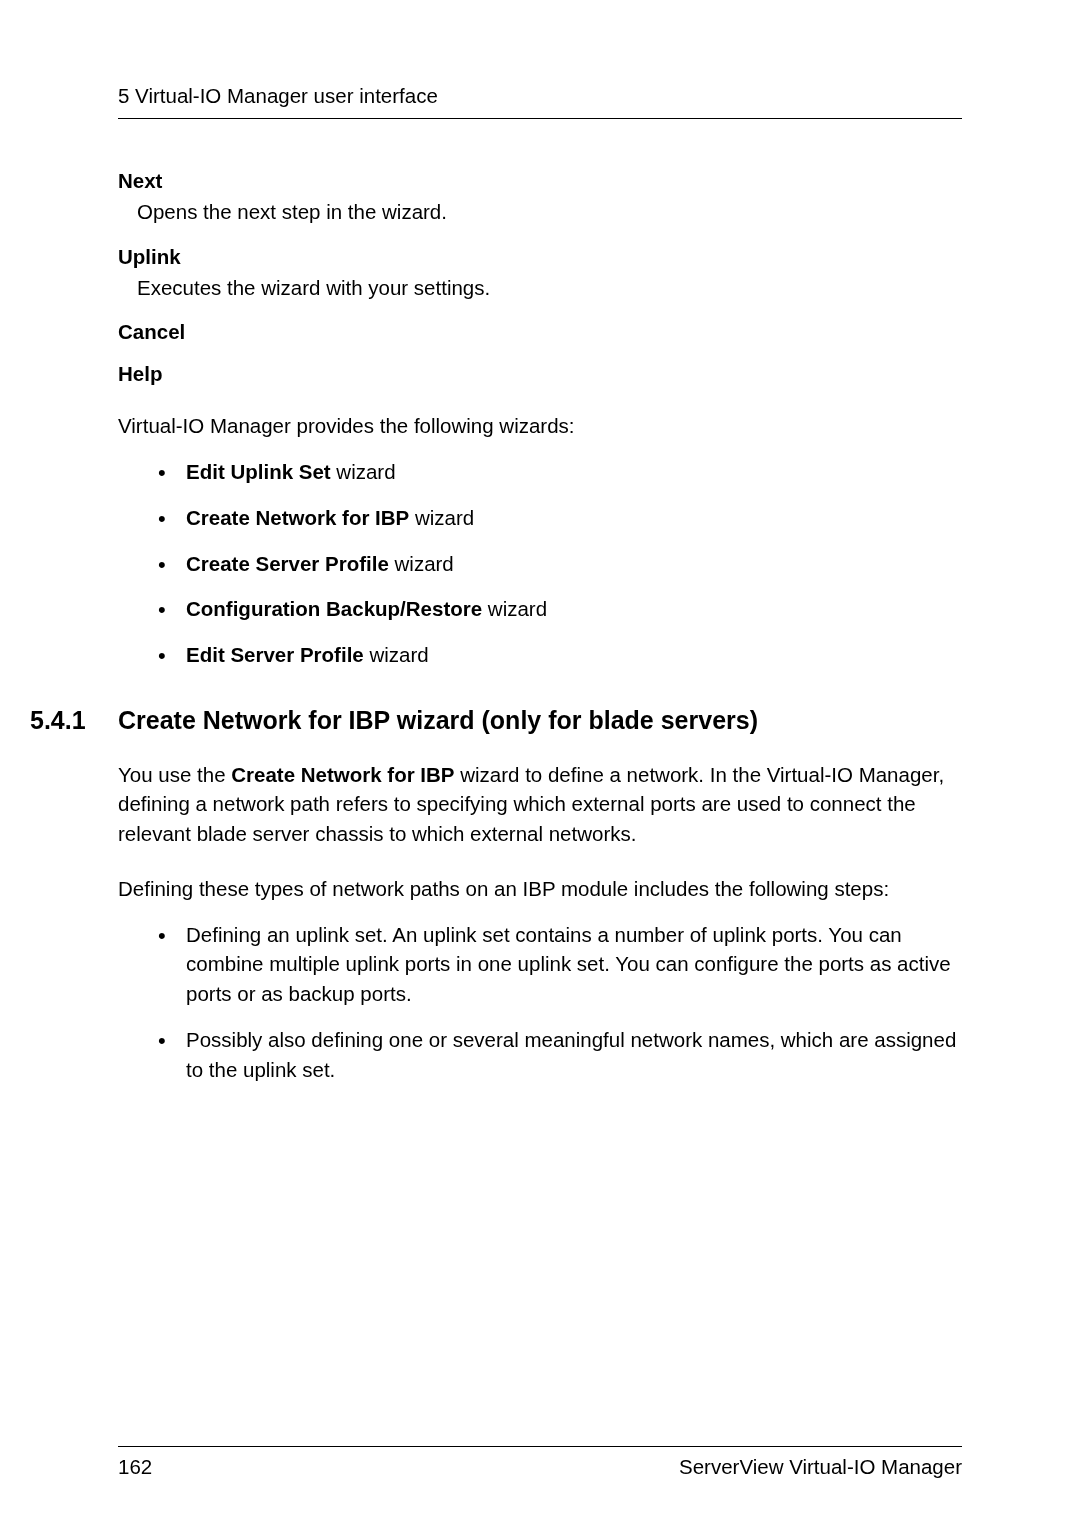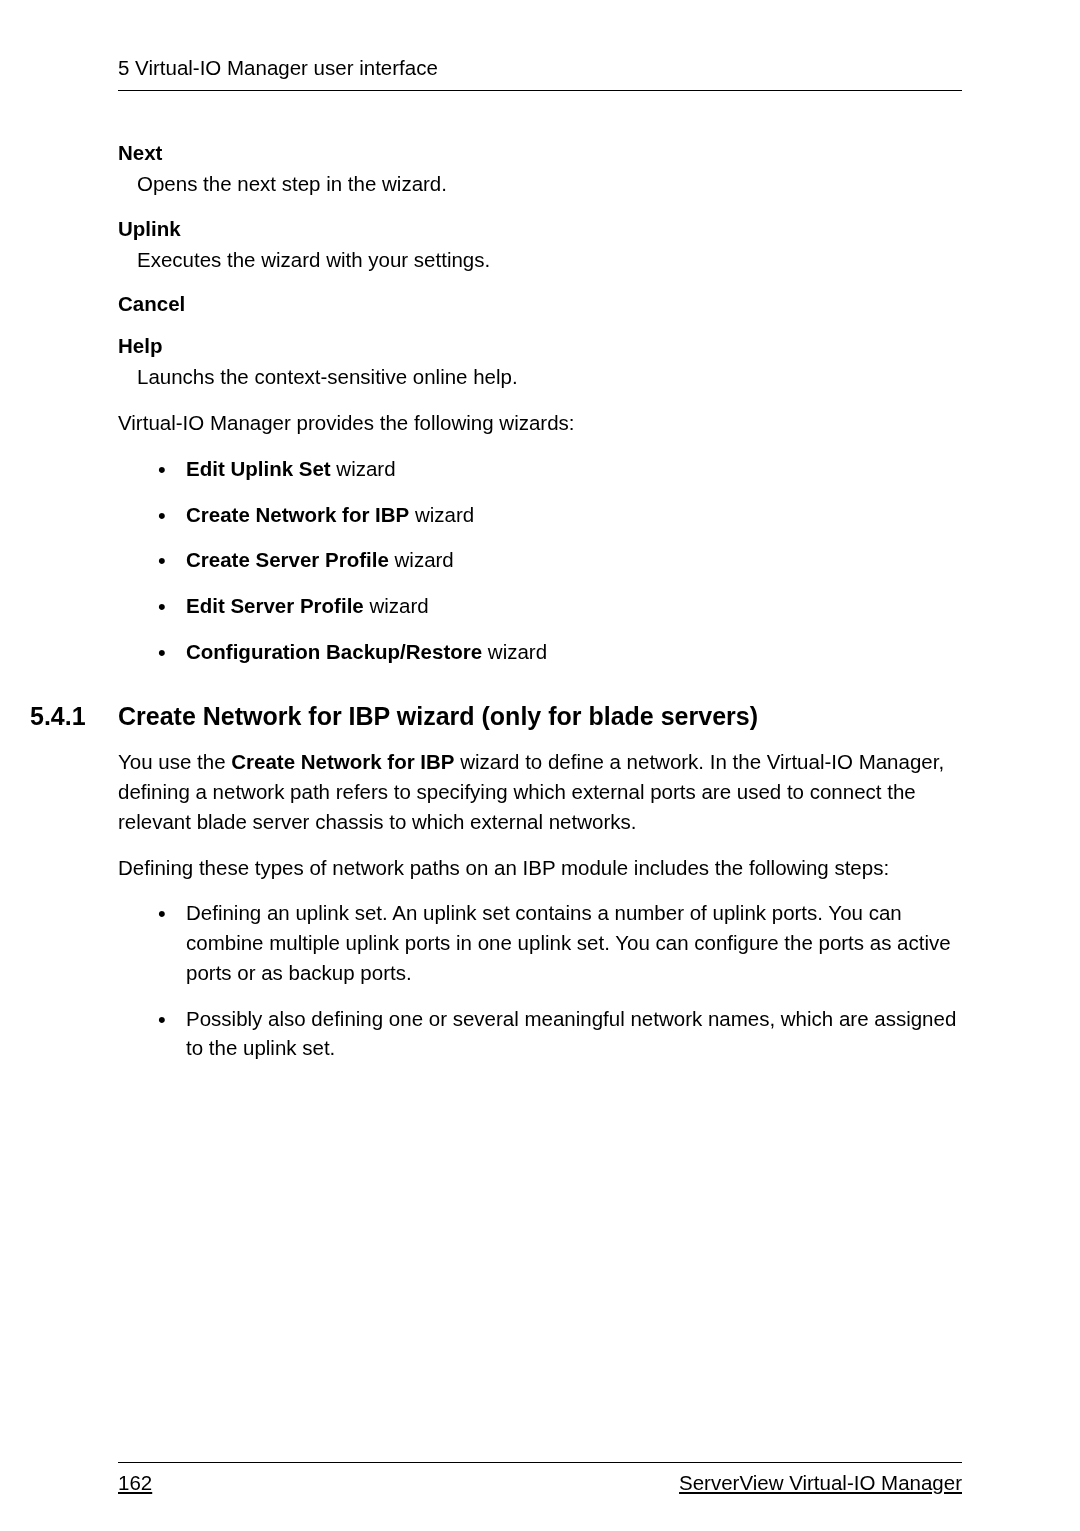--- a/index.html
+++ b/index.html
@@ -8,21 +8,21 @@
     box-sizing: border-box;
   }
   html, body {
     width: 1080px;
     height: 1531px;
     background: #ffffff;
     font-family: Arial, Helvetica, sans-serif;
     color: #000000;
   }
   .page {
-    padding: 56px 118px 40px 118px;
+    padding: 84px 118px 40px 118px;
     height: 100%;
     position: relative;
   }
   .header {
     font-size: 20.5px;
     margin-bottom: 10px;
   }
   .header-rule {
     border: none;
     border-top: 1.5px solid #000;
@@ -36,21 +36,21 @@
   }
   .def-desc {
     font-size: 20.5px;
     margin-left: 19px;
     margin-bottom: 14px;
     line-height: 1.45;
   }
   .para {
     font-size: 20.5px;
     line-height: 1.45;
-    margin-top: 16px;
+    margin-top: 25px;
     margin-bottom: 14px;
   }
   ul.bulleted {
     list-style: none;
     margin: 4px 0 18px 0;
     padding-left: 40px;
   }
   ul.bulleted li {
     font-size: 20.5px;
     line-height: 1.45;
@@ -76,24 +76,23 @@
     font-size: 25px;
     margin-left: -88px;
     width: 88px;
   }
   .section-title {
     font-weight: bold;
     font-size: 25px;
   }
   .footer {
     position: absolute;
-    bottom: 36px;
+    bottom: 52px;
     left: 118px;
     right: 118px;
-    text-decoration: underline;
   }
   .footer-rule {
     border: none;
     border-top: 1.5px solid #000;
     margin-bottom: 8px;
   }
   .footer-line {
     display: flex;
     justify-content: space-between;
     font-size: 20.5px;
@@ -113,31 +112,30 @@
   <div>
     <div class="def-term">Next</div>
     <div class="def-desc">Opens the next step in the wizard.</div>
 
     <div class="def-term">Uplink</div>
     <div class="def-desc">Executes the wizard with your settings.</div>
 
     <div class="def-term">Cancel</div>
 
     <div class="def-term">Help</div>
-    <div class="def-desc">Launchs the context-sensitive online help.</div>
   </div>
 
   <div class="para">Virtual-IO Manager provides the following wizards:</div>
 
   <ul class="bulleted">
     <li><span class="strong">Edit Uplink Set</span><span> wizard</span></li>
     <li><span class="strong">Create Network for IBP</span><span> wizard</span></li>
     <li><span class="strong">Create Server Profile</span><span> wizard</span></li>
+    <li><span class="strong">Configuration Backup/Restore</span><span> wizard</span></li>
     <li><span class="strong">Edit Server Profile</span><span> wizard</span></li>
-    <li><span class="strong">Configuration Backup/Restore</span><span> wizard</span></li>
   </ul>
 
   <div class="section-row">
     <div class="section-num">5.4.1</div>
     <div class="section-title">Create Network for IBP wizard (only for blade servers)</div>
   </div>
 
   <div class="para">
     <span>You use the </span><span class="strong">Create Network for IBP</span><span> wizard to define a network. In the Virtual-IO Manager, defining a network path refers to specifying which external ports are used to connect the relevant blade server chassis to which external networks.</span>
   </div>

